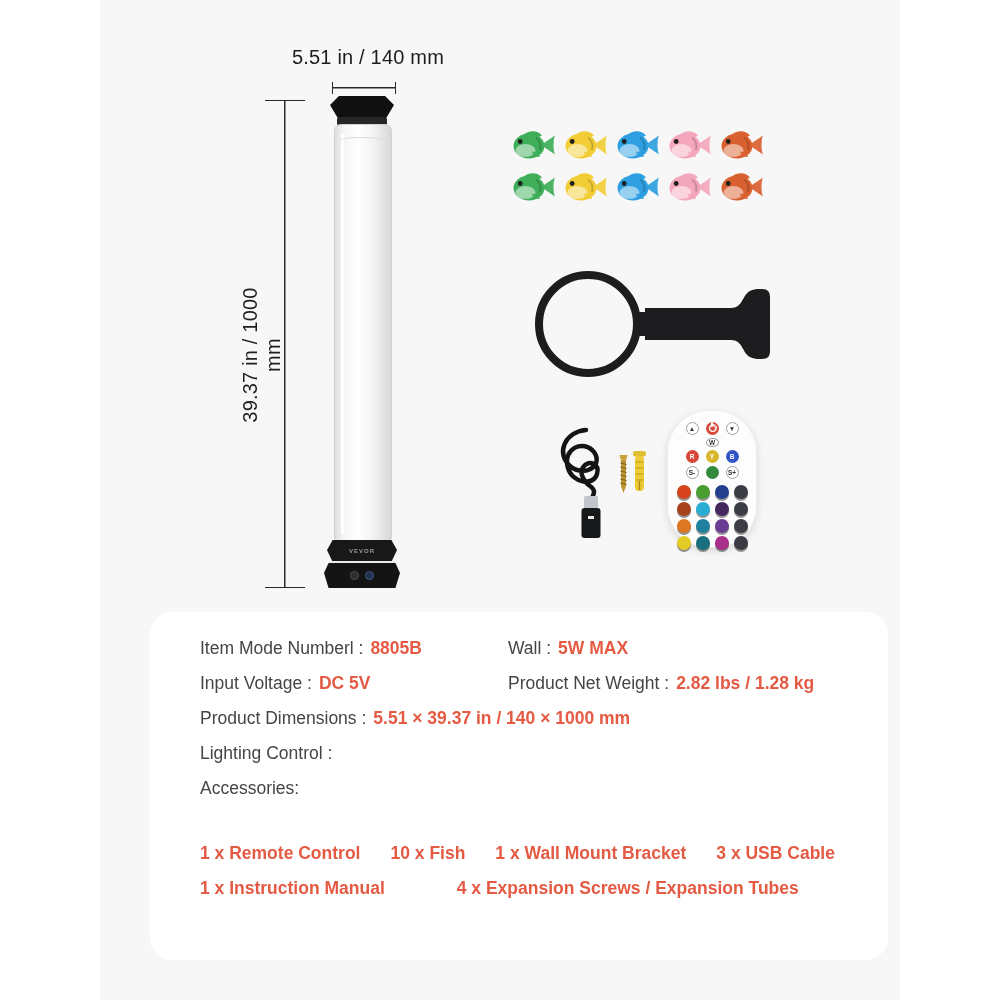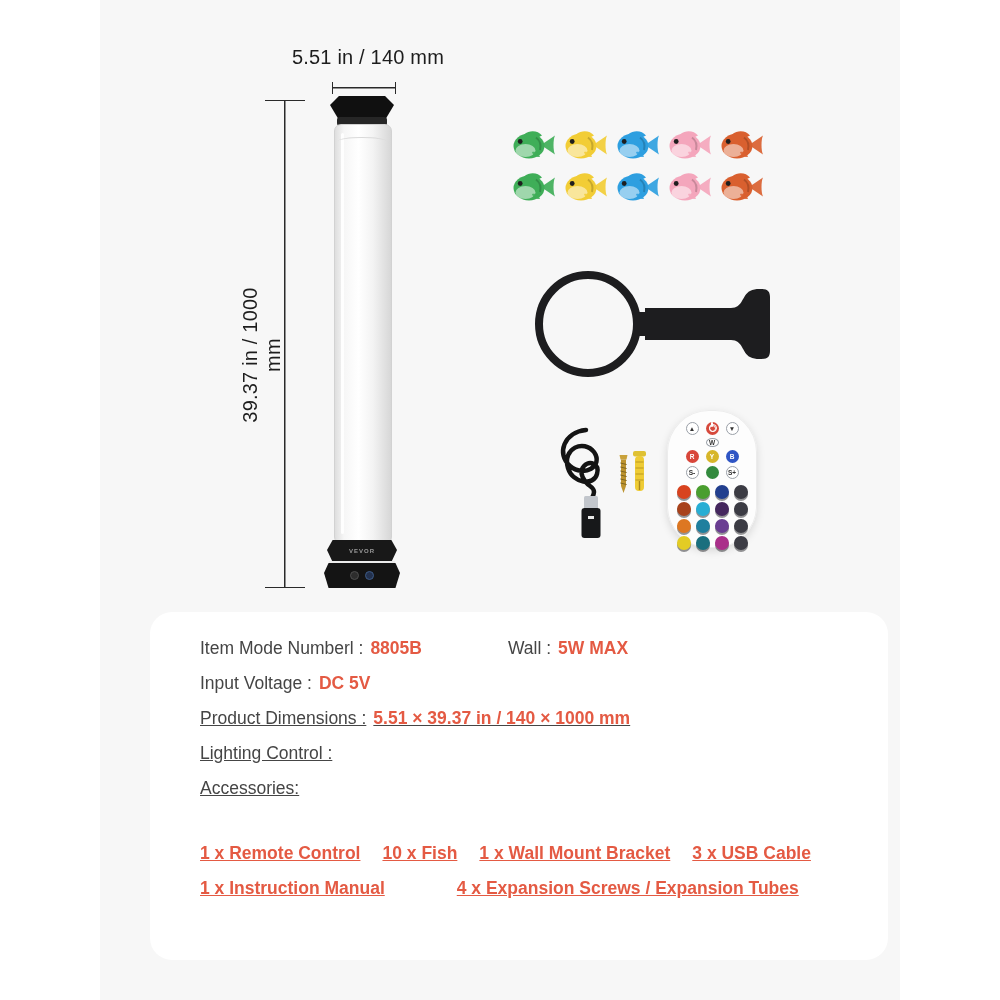--- a/index.html
+++ b/index.html
@@ -61,25 +61,25 @@
   .pwr-ring{position:absolute;left:4.5px;top:5px;width:6px;height:6px;border:1.3px solid #fff;border-radius:50%;}
   .pwr-stick{position:absolute;left:7.3px;top:2.6px;width:1.5px;height:5px;background:#fff;border-radius:1px;}
   .mini-ring{width:5px;height:5px;border:1.2px solid #fff;border-radius:50%;}
   .r-grid{display:grid;grid-template-columns:repeat(4,14px);gap:3px 5px;margin-top:3px;}
   .g{width:14px;height:14px;border-radius:50%;box-shadow:0 2px 0 rgba(20,20,25,.45);}
 
   
   .panel{left:150px;top:612px;width:738px;height:348px;background:#fff;border-radius:22px;}
   .panel-inner{padding:26px 36px 0 50px;font-size:17.5px;color:#454545;}
   .spec-2col{display:grid;grid-template-columns:308px auto;row-gap:14px;}
-  .spec-row{margin-top:14px;text-decoration:underline;}
+  .spec-row{margin-top:14px;}
   .lbl{font-weight:400;}
   .val{color:var(--accent,#e45a43);font-weight:700;margin-left:7px;}
   .red-line{color:var(--accent,#e45a43);font-weight:700;}
-  .acc-row1{display:flex;gap:22px;margin-top:44px;}
+  .acc-row1{display:flex;gap:30px;margin-top:44px;}
   .acc-row2{display:flex;gap:72px;align-items:flex-end;}
 </style>
 </head>
 <body>
 
 <svg width="0" height="0" style="position:absolute">
   <symbol id="fish" viewBox="0 0 47 38">
     <path d="M29 19 L43 9.5 C41 13.5 41 24.5 43 28.5 Z" fill="currentColor" opacity="0.92"></path>
     <path d="M12 8.5 C18 3.5 26 4.5 30 9.5 L21 14 Z" fill="currentColor"></path>
     <ellipse cx="17" cy="20" rx="15.5" ry="12.5" fill="currentColor"></ellipse>
@@ -236,20 +236,23 @@
       <div class="spec-2col">
         <div>
           <span class="lbl">Item Mode Numberl :</span><span class="val">8805B</span>
         </div>
         <div>
           <span class="lbl">Wall :</span><span class="val">5W MAX</span>
         </div>
         <div>
           <span class="lbl">Input Voltage :</span><span class="val">DC 5V</span>
         </div>
+        <div>
+          <span class="lbl">Product Net Weight :</span><span class="val">2.82 lbs / 1.28 kg</span>
+        </div>
       </div>
 
       <div class="spec-row">
         <span class="lbl">Product Dimensions :</span><span class="val">5.51 × 39.37 in / 140 × 1000 mm</span>
       </div>
 
       <div class="spec-row lbl">Lighting Control :</div>
 
 
       <div class="spec-row lbl">Accessories:</div>

